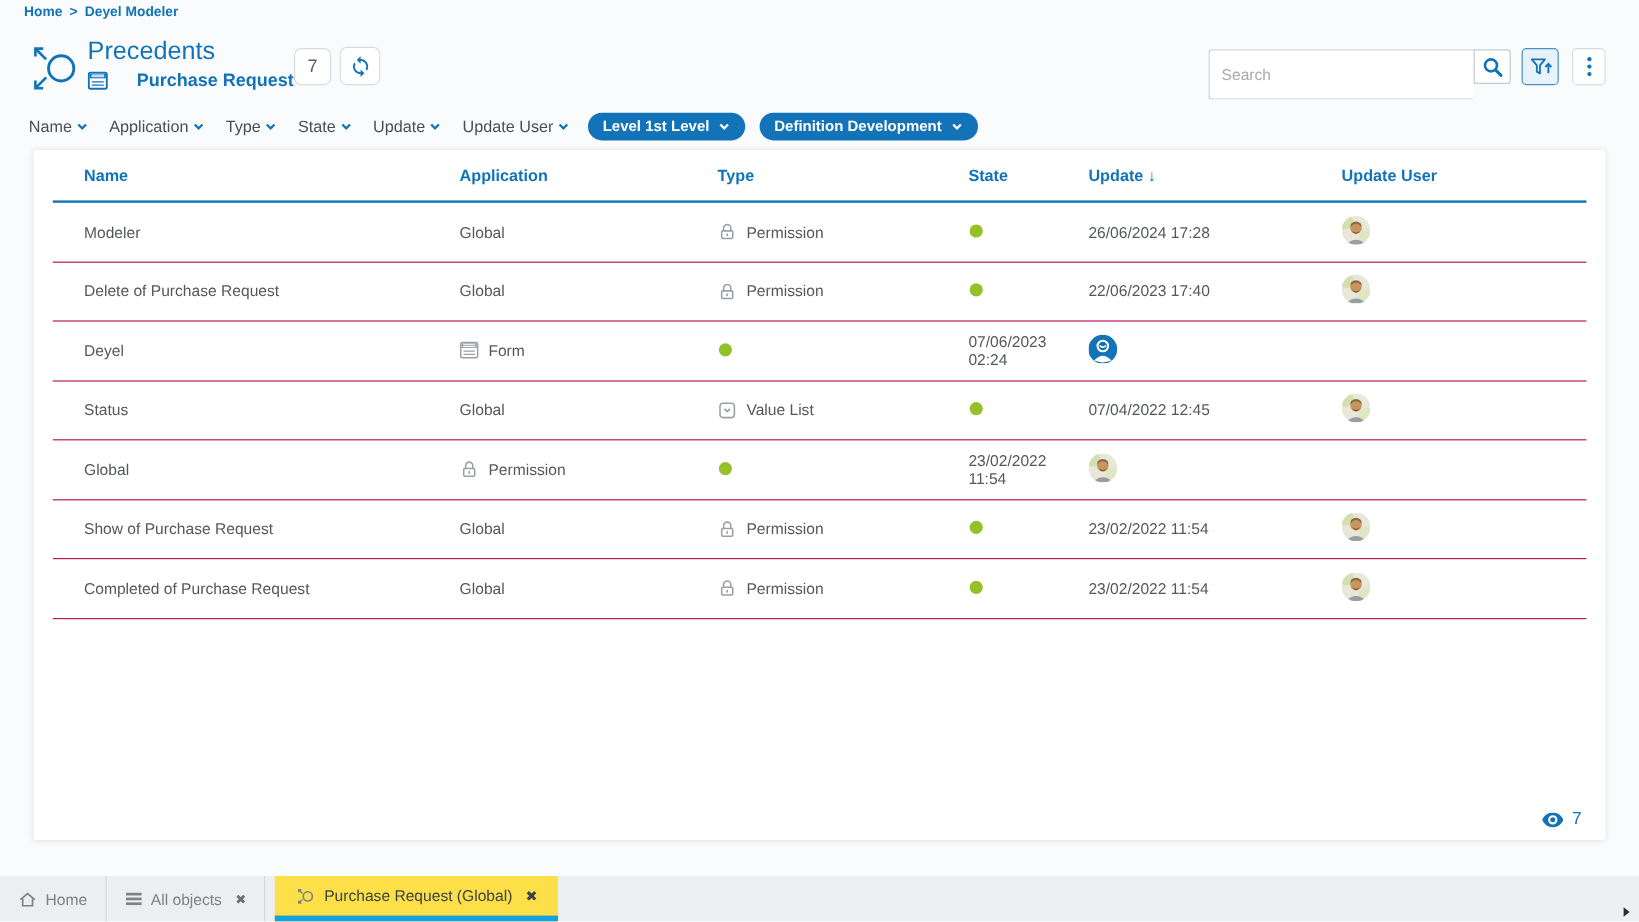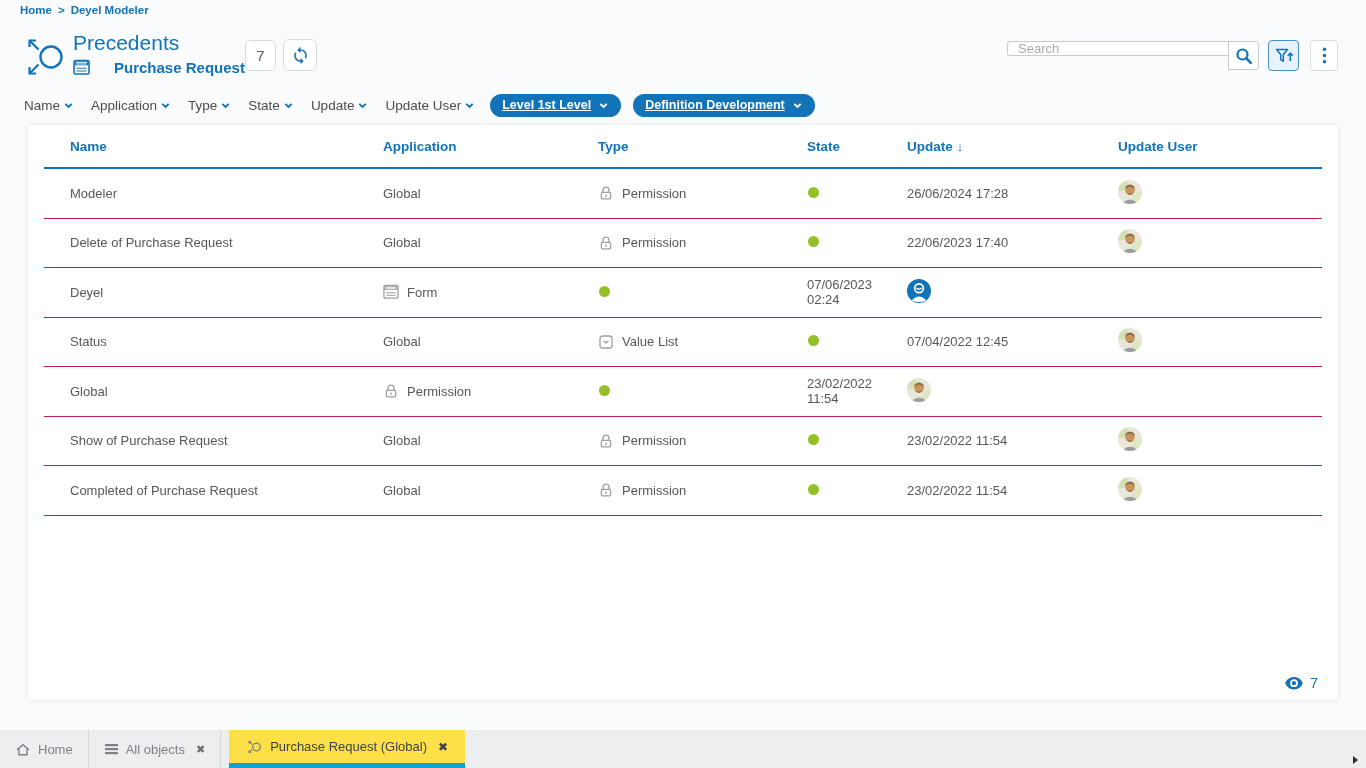--- a/index.html
+++ b/index.html
@@ -24,41 +24,41 @@
   .subtitle { display:flex; align-items:center; gap:24px; margin-top:4px;
     font-size:15px; font-weight:700; color:#1273b8; }
   .count-box { position:absolute; left:221px; top:10px; width:31px; height:31px;
     background:#fff; border:1px solid #d9dcdf; border-radius:6px;
     display:flex; align-items:center; justify-content:center;
     font-size:15px; color:#5d6165; }
   .icon-btn { position:absolute; background:#fff; border:1px solid #d9dcdf; border-radius:6px;
     display:flex; align-items:center; justify-content:center; cursor:pointer; }
   .refresh-btn { left:259px; top:9px; width:34px; height:32px; }
   .search-group { position:absolute; left:983px; top:11px; display:flex; height:29px; }
-  .search-group input { width:221px; height:15px; border:1px solid #c7cbcf; border-right:none;
+  .search-group input { width:221px; height:42px; border:1px solid #c7cbcf; border-right:none;
     border-radius:3px 0 0 3px; padding:0 10px; font-size:13px; color:#54585c; outline:none;
     font-family:"Liberation Sans", sans-serif; background:#fff; }
   .search-group input::placeholder { color:#a7abaf; }
   .search-btn { width:31px; height:29px; background:#fff; border:1px solid #c7cbcf;
     border-radius:0 3px 3px 0; display:flex; align-items:center; justify-content:center; cursor:pointer; }
   .filter-btn { position:absolute; left:1244px; top:10px; width:31px; height:31px;
     background:#e7f2fb; border:1px solid #4a90c4; border-radius:4px;
     display:flex; align-items:center; justify-content:center; cursor:pointer; }
   .kebab-btn { position:absolute; left:1286px; top:10px; width:28px; height:31px;
     background:#fff; border:1px solid #d9dcdf; border-radius:4px;
     display:flex; align-items:center; justify-content:center; cursor:pointer; }
 
   
   .filter-row { position:absolute; top:92px; left:24px; right:24px; height:26px;
     display:flex; align-items:center; }
   .dds { display:flex; align-items:center; gap:17px; }
   .dd { display:flex; align-items:center; gap:3px; font-size:13.5px; color:#4a4e52; cursor:pointer; }
   .pills { display:flex; align-items:center; gap:12px; margin-left:15px; }
   .pill { background:#1273b8; color:#fff; font-weight:700; font-size:12.5px; height:23px;
-    padding:0 12px; border-radius:12px; display:flex; align-items:center; gap:7px; cursor:pointer;text-decoration:underline; }
+    padding:0 12px; border-radius:12px; display:flex; align-items:center; gap:7px; cursor:pointer; }
 
   
   .card { position:absolute; left:28px; top:125px; width:1310px; height:575px;
     background:#fff; border-radius:3px; box-shadow:0 0 5px rgba(0,0,0,.10); }
   .tbl { margin:0 16px; }
   .thead, .trow { display:grid; grid-template-columns:313px 215px 209px 100px 211px auto;
     padding-left:26px; align-items:center; }
   .thead { height:44px; border-bottom:2px solid #1273b8;
     font-size:13.5px; font-weight:700; color:#1273b8; }
   .hcell { display:flex; align-items:center; gap:4px; cursor:pointer; }

